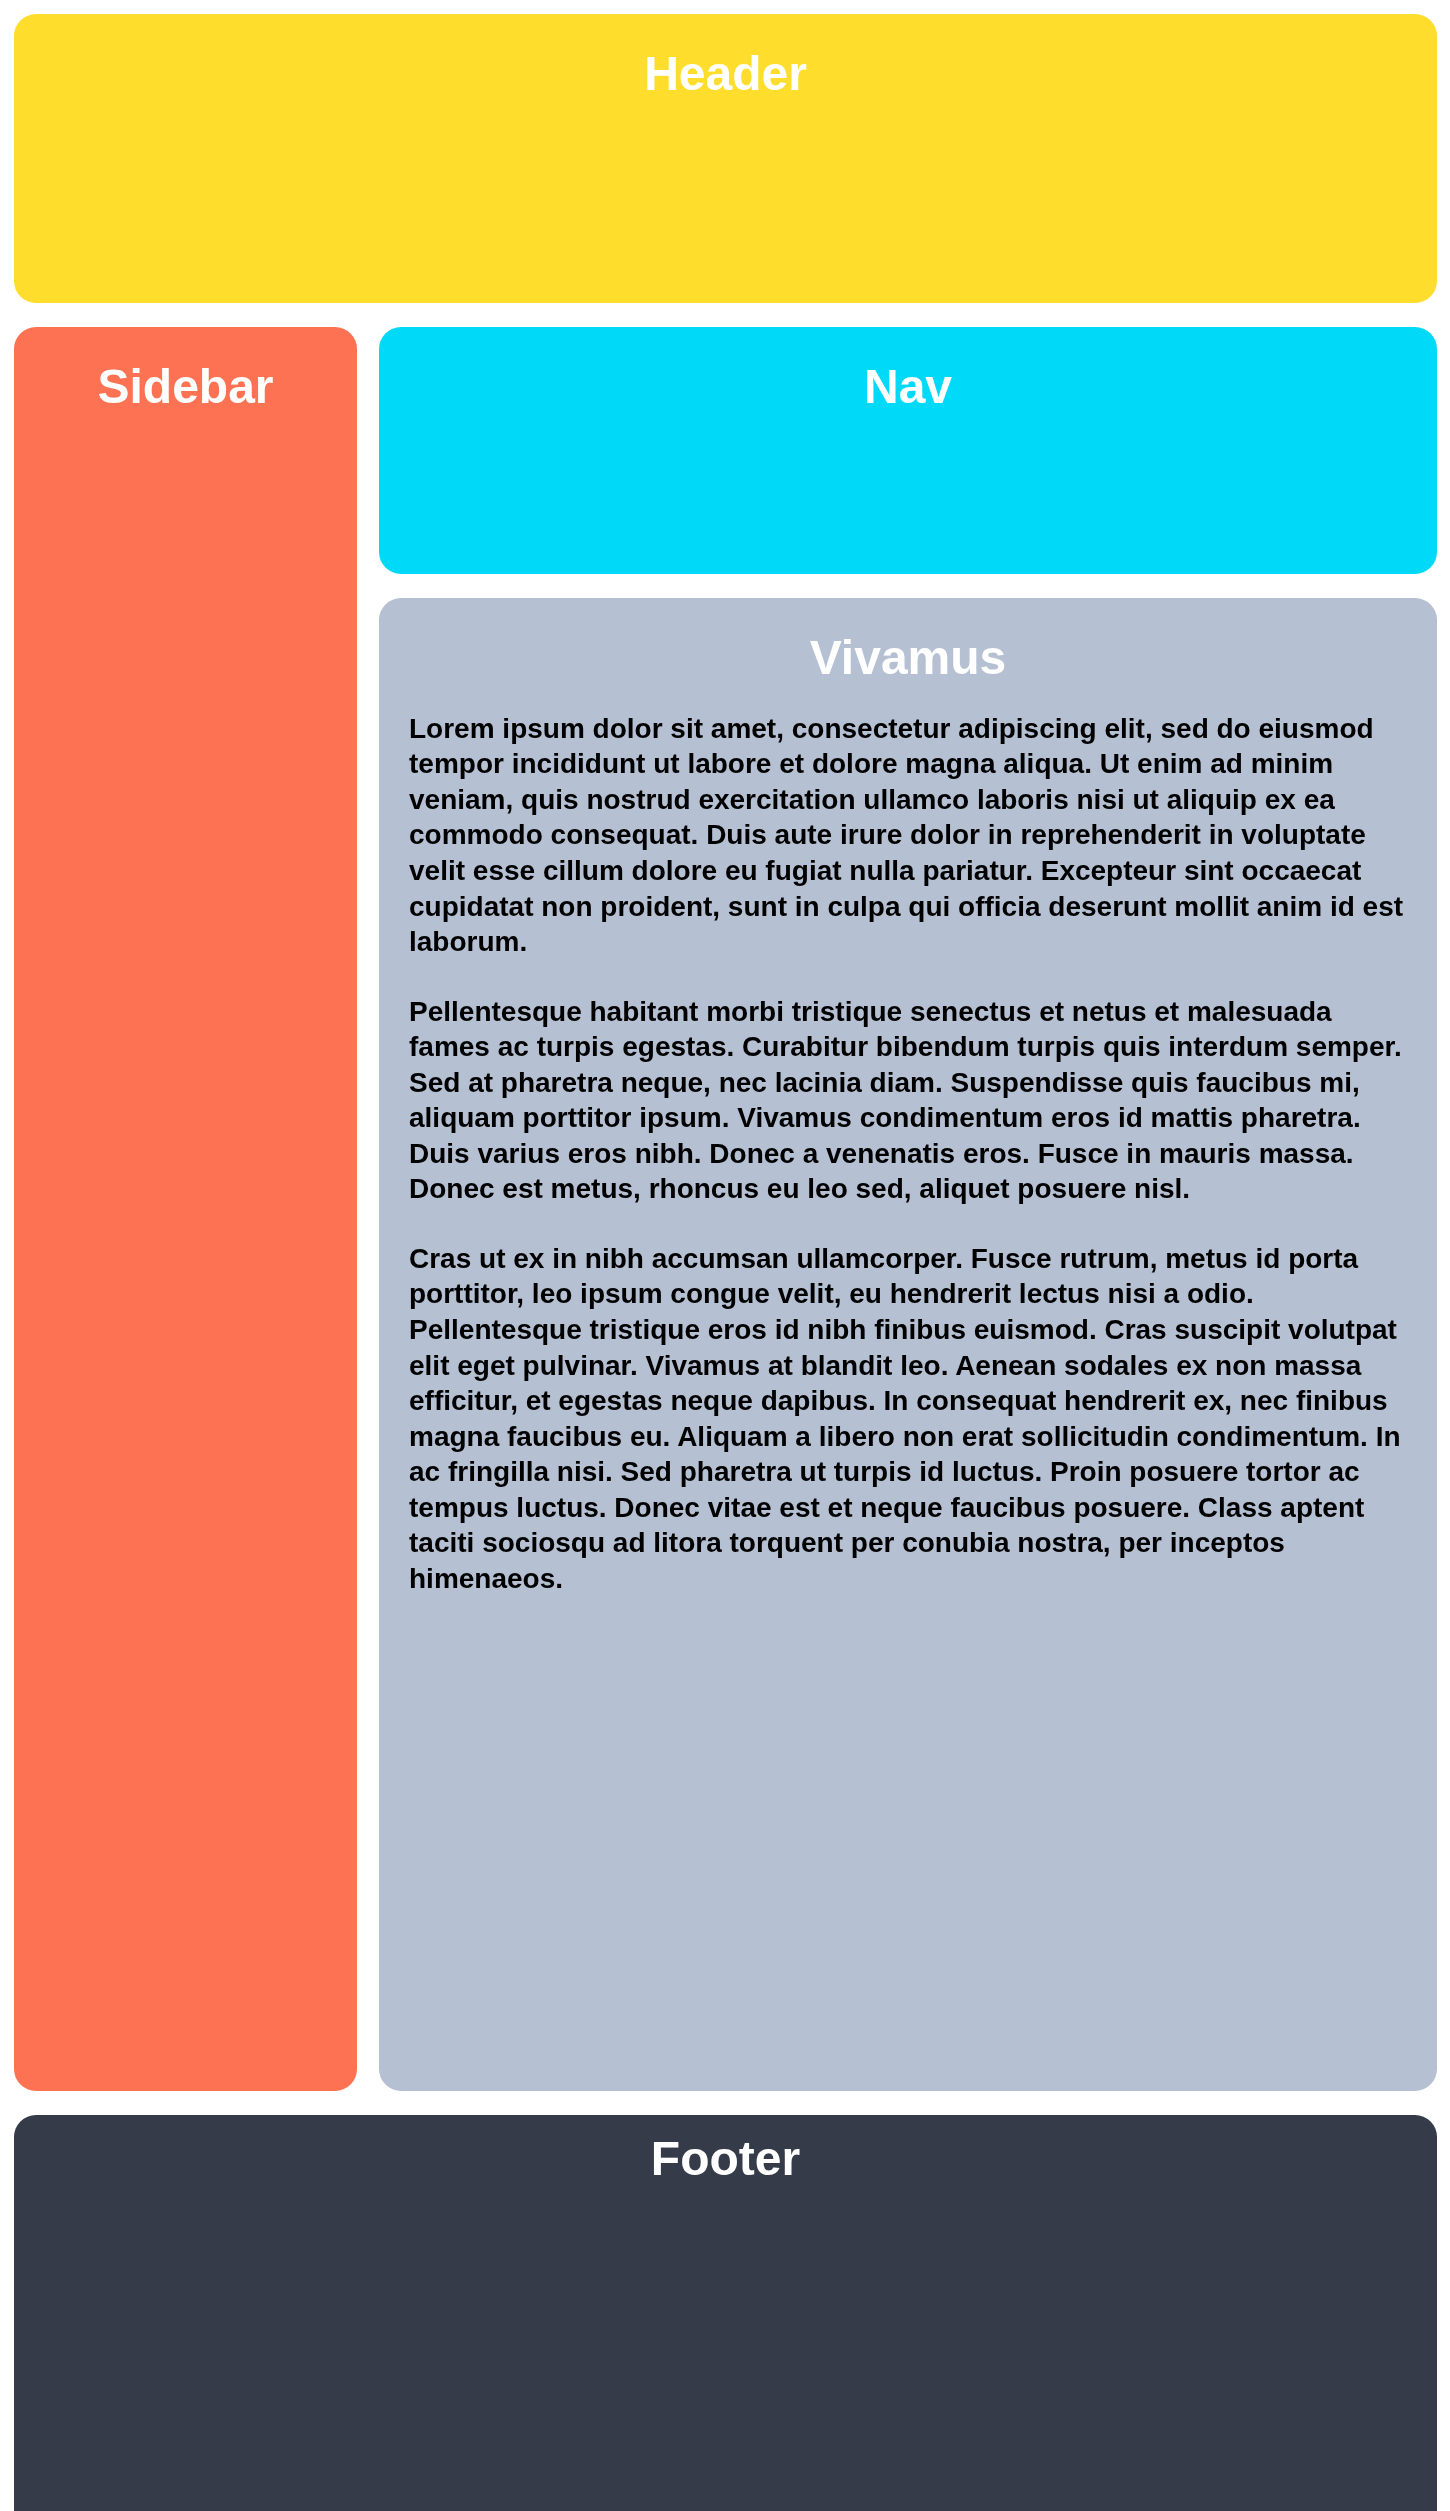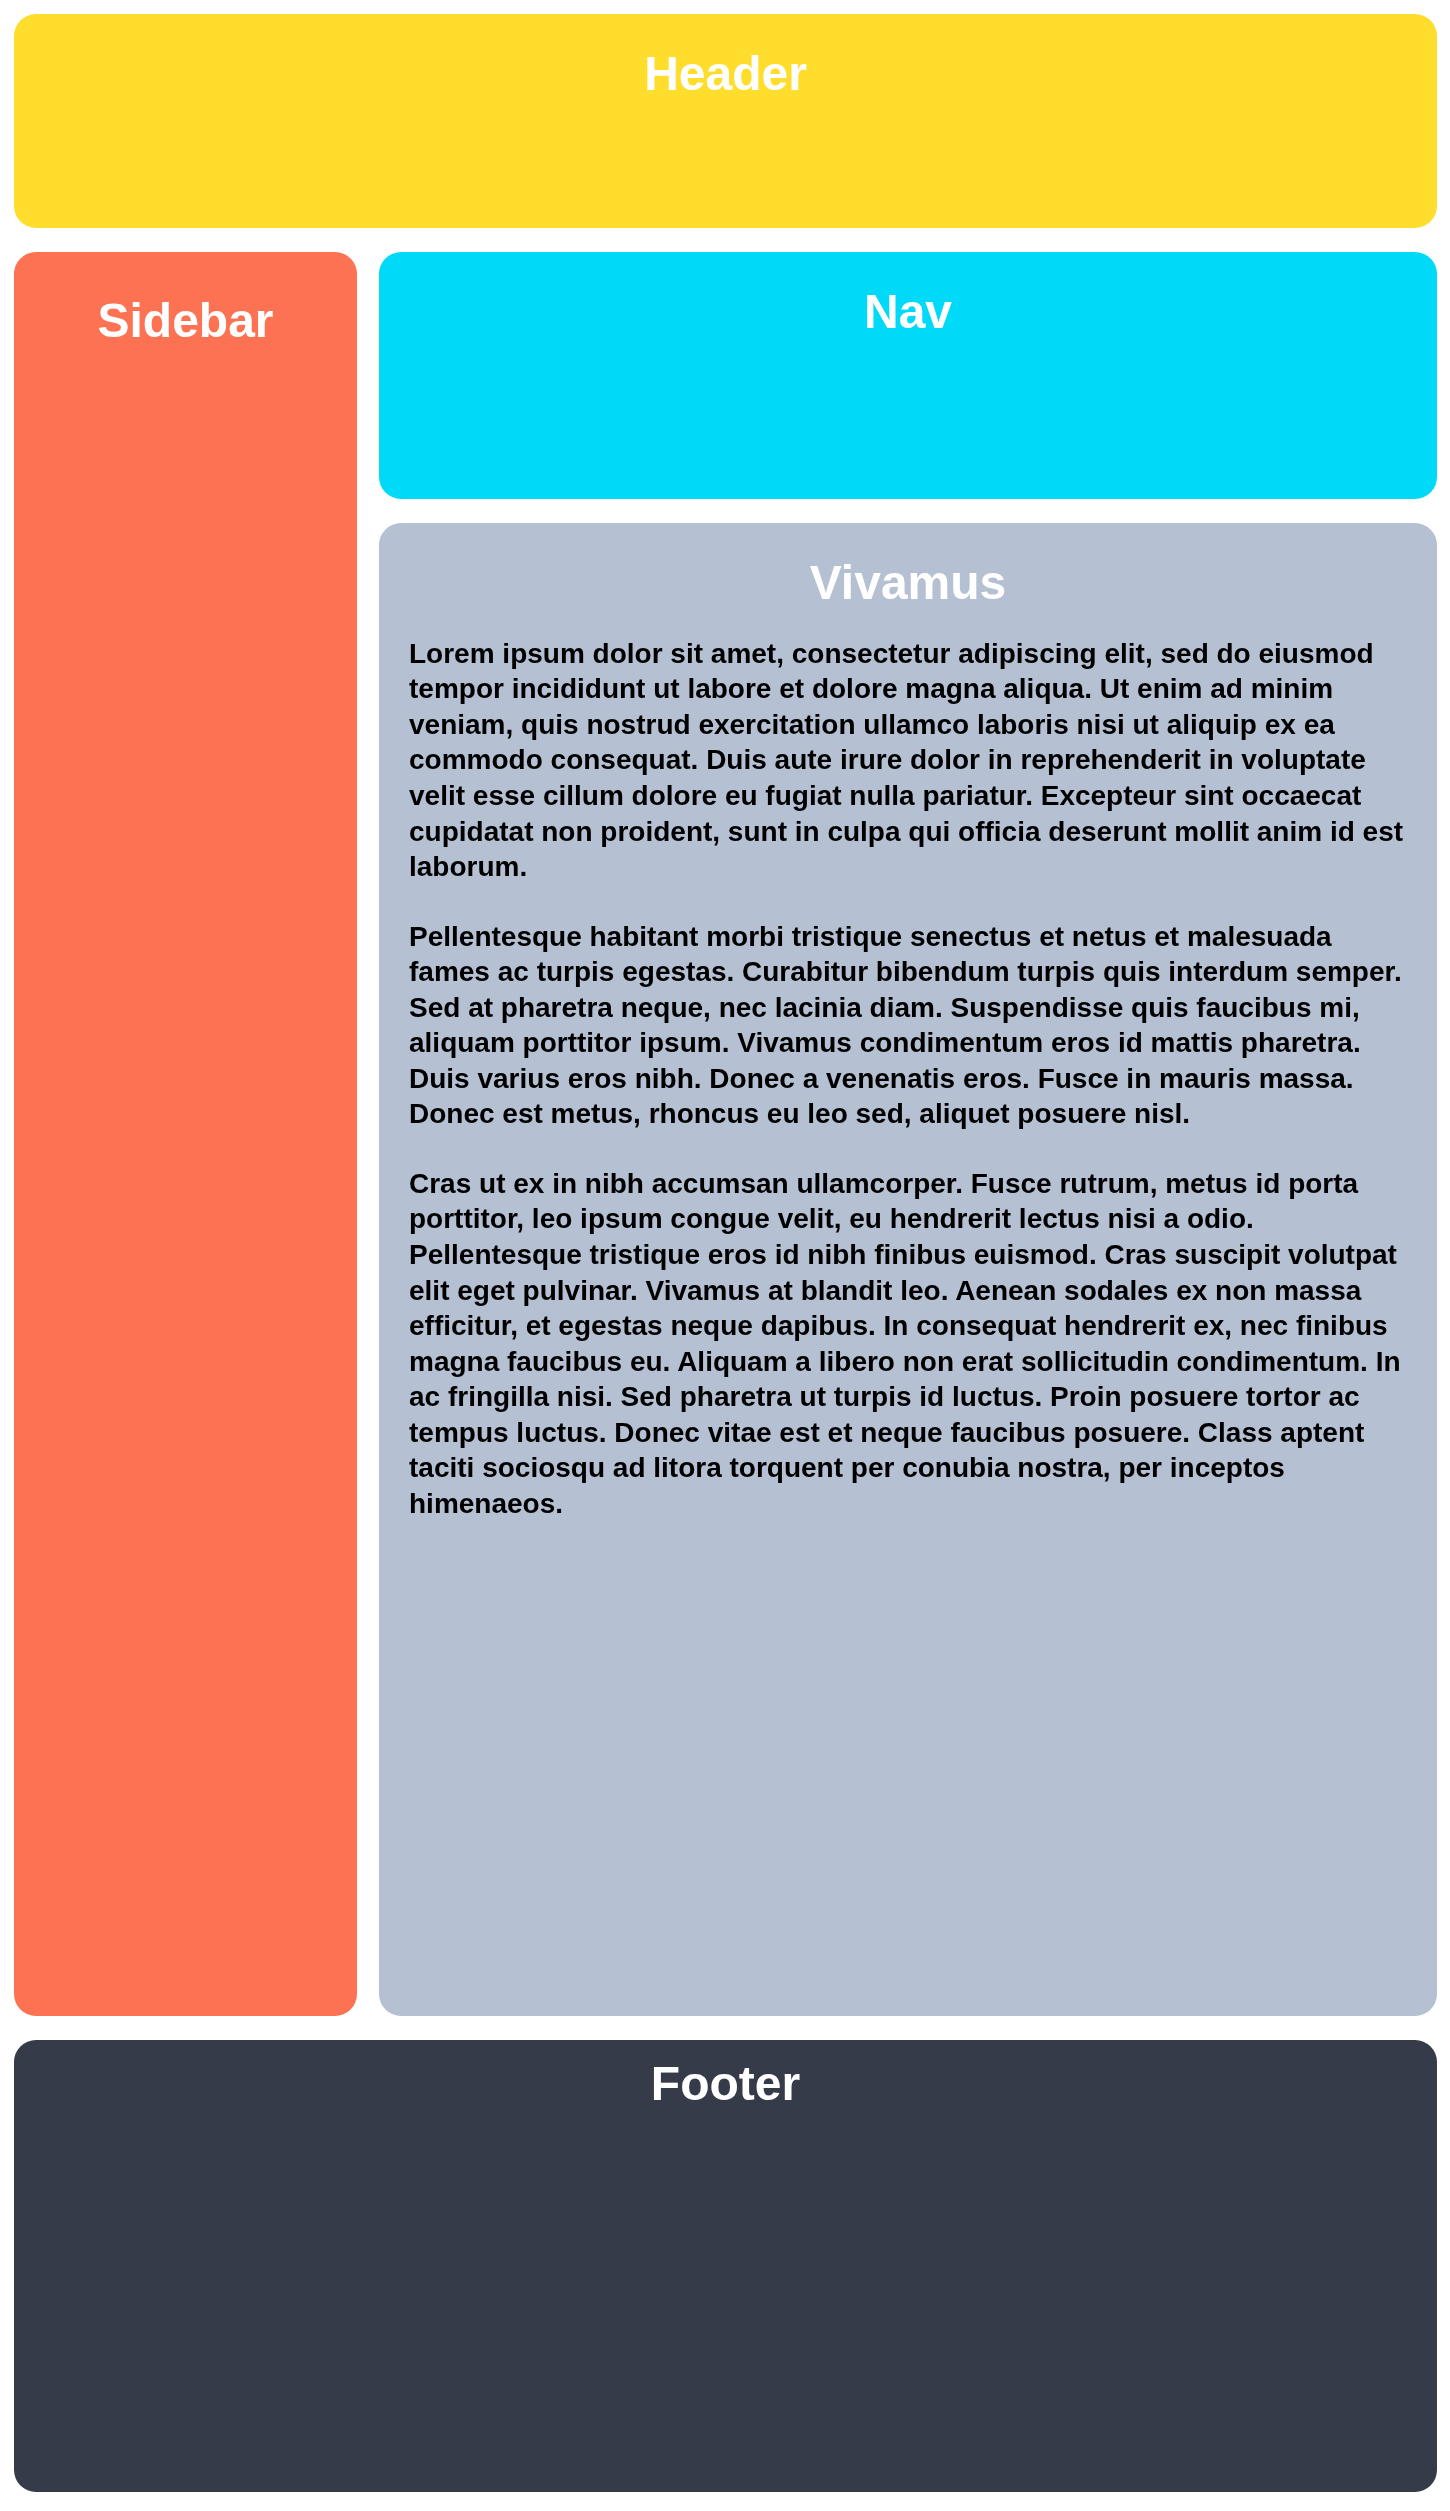--- a/index.html
+++ b/index.html
@@ -33,39 +33,39 @@
     font-weight: bold;
     line-height: 1.1;
     color: #ffffff;
     margin: 0;
     padding: 0;
   }
 
   
   .header {
     background: #ffdd2d;
-    height: 214px;
+    height: 289px;
     padding-top: 34px;
     flex: none;
   }
 
   
   .middle {
     display: flex;
     flex-direction: row;
     gap: 22px;
     margin-top: 24px;
     height: 1764px;
     flex: none;
   }
   .sidebar {
     background: #fd7252;
     width: 343px;
     flex: none;
-    padding-top: 43px;
+    padding-top: 34px;
   }
   .content-col {
     display: flex;
     flex-direction: column;
     gap: 24px;
     flex: 1 1 auto;
     min-width: 0;
   }
   .nav {
     background: #00d9f7;

